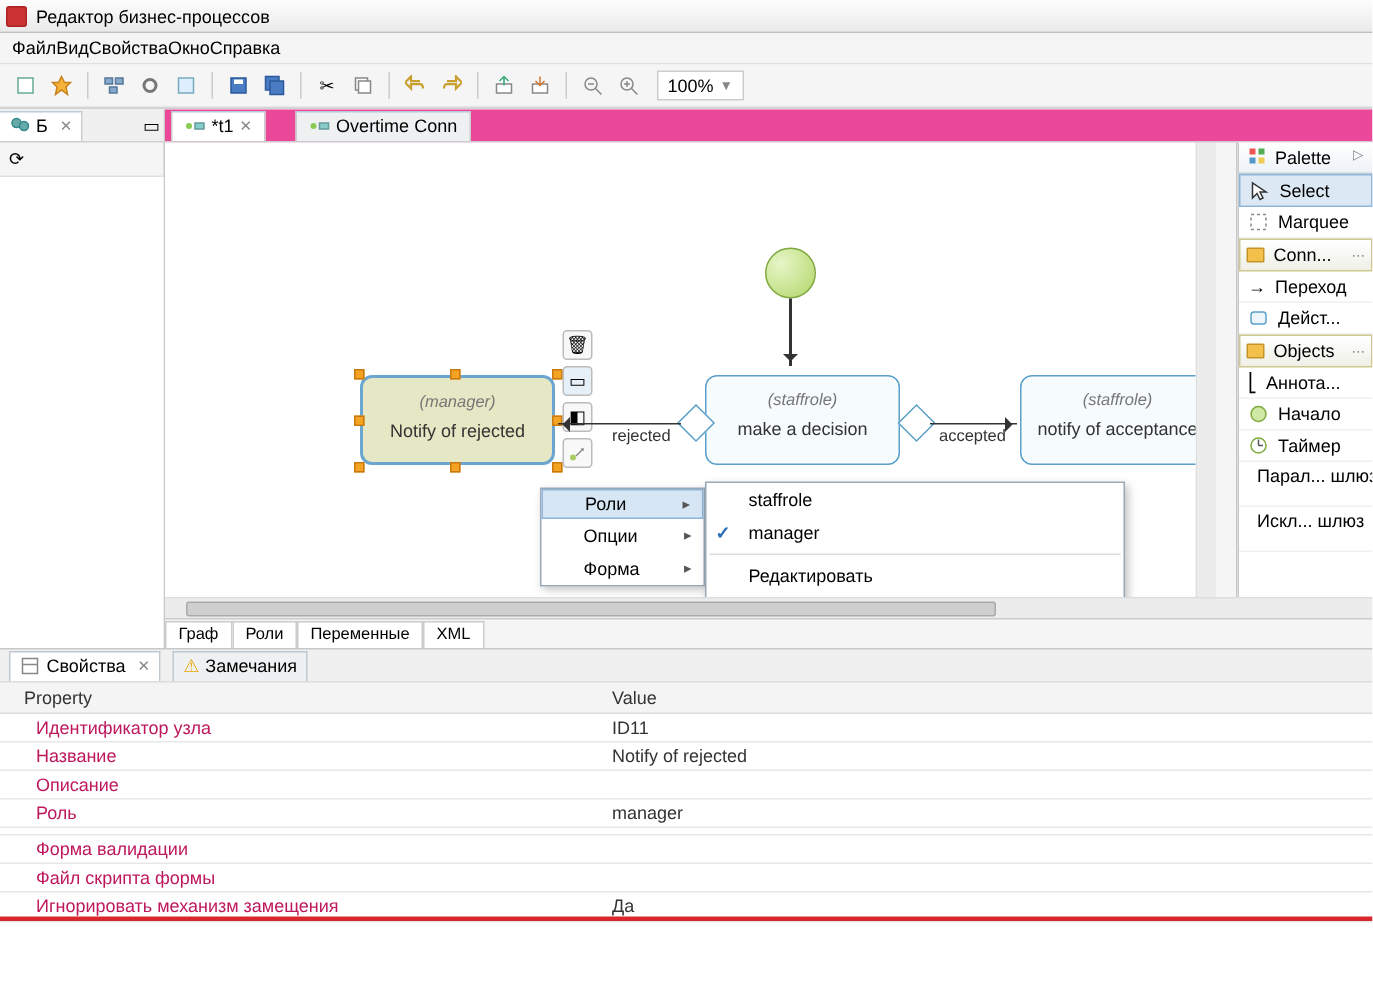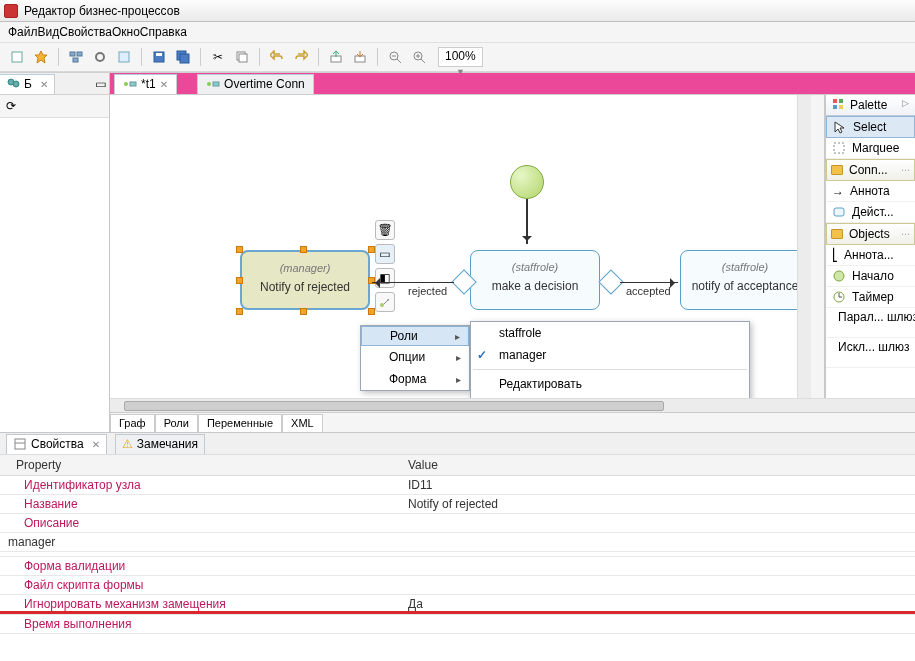--- a/index.html
+++ b/index.html
@@ -4,21 +4,21 @@
 <style>
   * { box-sizing: border-box; margin: 0; padding: 0; font-family: "Segoe UI", Tahoma, sans-serif; font-size: 12px; }
   body { background: #fff; width: 915px; height: 661px; overflow: hidden; position: relative; }
   .titlebar { display: flex; align-items: center; height: 22px; background: linear-gradient(#fdfdfd,#eaeaea); border-bottom: 1px solid #c0c0c0; padding: 0 4px; gap: 6px; }
   .titlebar .ico { width: 14px; height: 14px; background: #c33; border: 1px solid #a22; border-radius: 2px; }
   .menubar { display: flex; padding: 3px 8px; background: #f5f5f5; border-bottom: 1px solid #e0e0e0; }
   .menubar span { cursor: default; }
   .toolbar { display: flex; align-items: center; gap: 2px; padding: 3px 6px; background: #f5f5f5; border-bottom: 1px solid #d8d8d8; }
   .tb-btn { width: 22px; height: 22px; display: flex; align-items: center; justify-content: center; border: 1px solid transparent; border-radius: 2px; }
   .tb-sep { width: 1px; height: 18px; background: #ccc; margin: 0 4px; }
-  .zoom { display: flex; align-items: center; gap: 4px; margin-left: 6px; border: 1px solid #ccc; padding: 1px 6px; background: #fff; height: 20px; flex-direction: column; }
+  .zoom { display: flex; align-items: center; gap: 4px; margin-left: 6px; border: 1px solid #ccc; padding: 1px 6px; background: #fff; height: 20px; }
   .main { display: flex; height: 360px; border-top: 1px solid #d0d0d0; }
   .leftpanel { width: 110px; border-right: 1px solid #c8c8c8; background: #f5f5f5; display:flex; flex-direction:column;}
   .lp-tabs { display: flex; align-items:center; height: 22px; border-bottom: 1px solid #d0d0d0; background: #f0f0f0; }
   .lp-tab { display:flex; align-items:center; gap:4px; padding: 2px 6px; background:#fff; border-top:1px solid #bcd; border-right:1px solid #ccc; height:20px;}
   .lp-closex { margin-left:4px; color:#888; font-size:10px;}
   .lp-body { flex:1; background:#fff; }
   .lp-toolbar{ display:flex; padding:2px; border-bottom:1px solid #e0e0e0;}
   .canvasHolder { flex: 1; display: flex; flex-direction: column; background:#fff; }
   .edtabs { display: flex; align-items:center; height: 22px; background: #ec4899; border-bottom:1px solid #ccc; padding-left:4px; gap:20px;}
   .edtab { display:flex; align-items:center; gap:4px; padding:2px 8px; height:20px; background:#fff; border-top:1px solid #b6c8da; border-right:1px solid #ccc; border-left:1px solid #ccc;}
@@ -324,21 +324,21 @@
             </svg>
             <span>Marquee</span>
           </div>
         <div class="pal-grp">
             <div class="folder-ico"></div>
             <span>Conn...</span>
             <span class="pal-tri" style="margin-left:auto">⋯</span>
           </div>
         <div class="pal-item">
             <span>→</span>
-            <span>Аннота</span>
+            <span>Переход</span>
           </div>
         <div class="pal-item">
             <svg class="svgico">
               <rect x="2" y="3" width="10" height="8" rx="2" fill="#eef6fb" stroke="#5aa0c8"></rect>
             </svg>
             <span>Дейст...</span>
           </div>
         <div class="pal-grp">
             <div class="folder-ico"></div>
             <span>Objects</span>
@@ -413,34 +413,31 @@
     </div>
     <div class="propRow">
       <div class="k">Название</div>
       <div class="v">Notify of rejected</div>
     </div>
     <div class="propRow">
       <div class="k">Описание</div>
       <div class="v"></div>
     </div>
     <div class="propRow">
+      <div class="k">Роль</div>
       <div class="v">manager</div>
     </div>
     <div class="propRow">
       <div class="v"></div>
     </div>
     <div class="propRow">
       <div class="k">Форма валидации</div>
       <div class="v"></div>
     </div>
     <div class="propRow">
       <div class="k">Файл скрипта формы</div>
       <div class="v"></div>
     </div>
     <div class="propRow hl">
       <div class="k">Игнорировать механизм замещения</div>
       <div class="v">Да</div>
     </div>
-    <div class="propRow">
-      <div class="k">Время выполнения</div>
-      <div class="v"></div>
-    </div>
   </div>
 
 </body></html>

